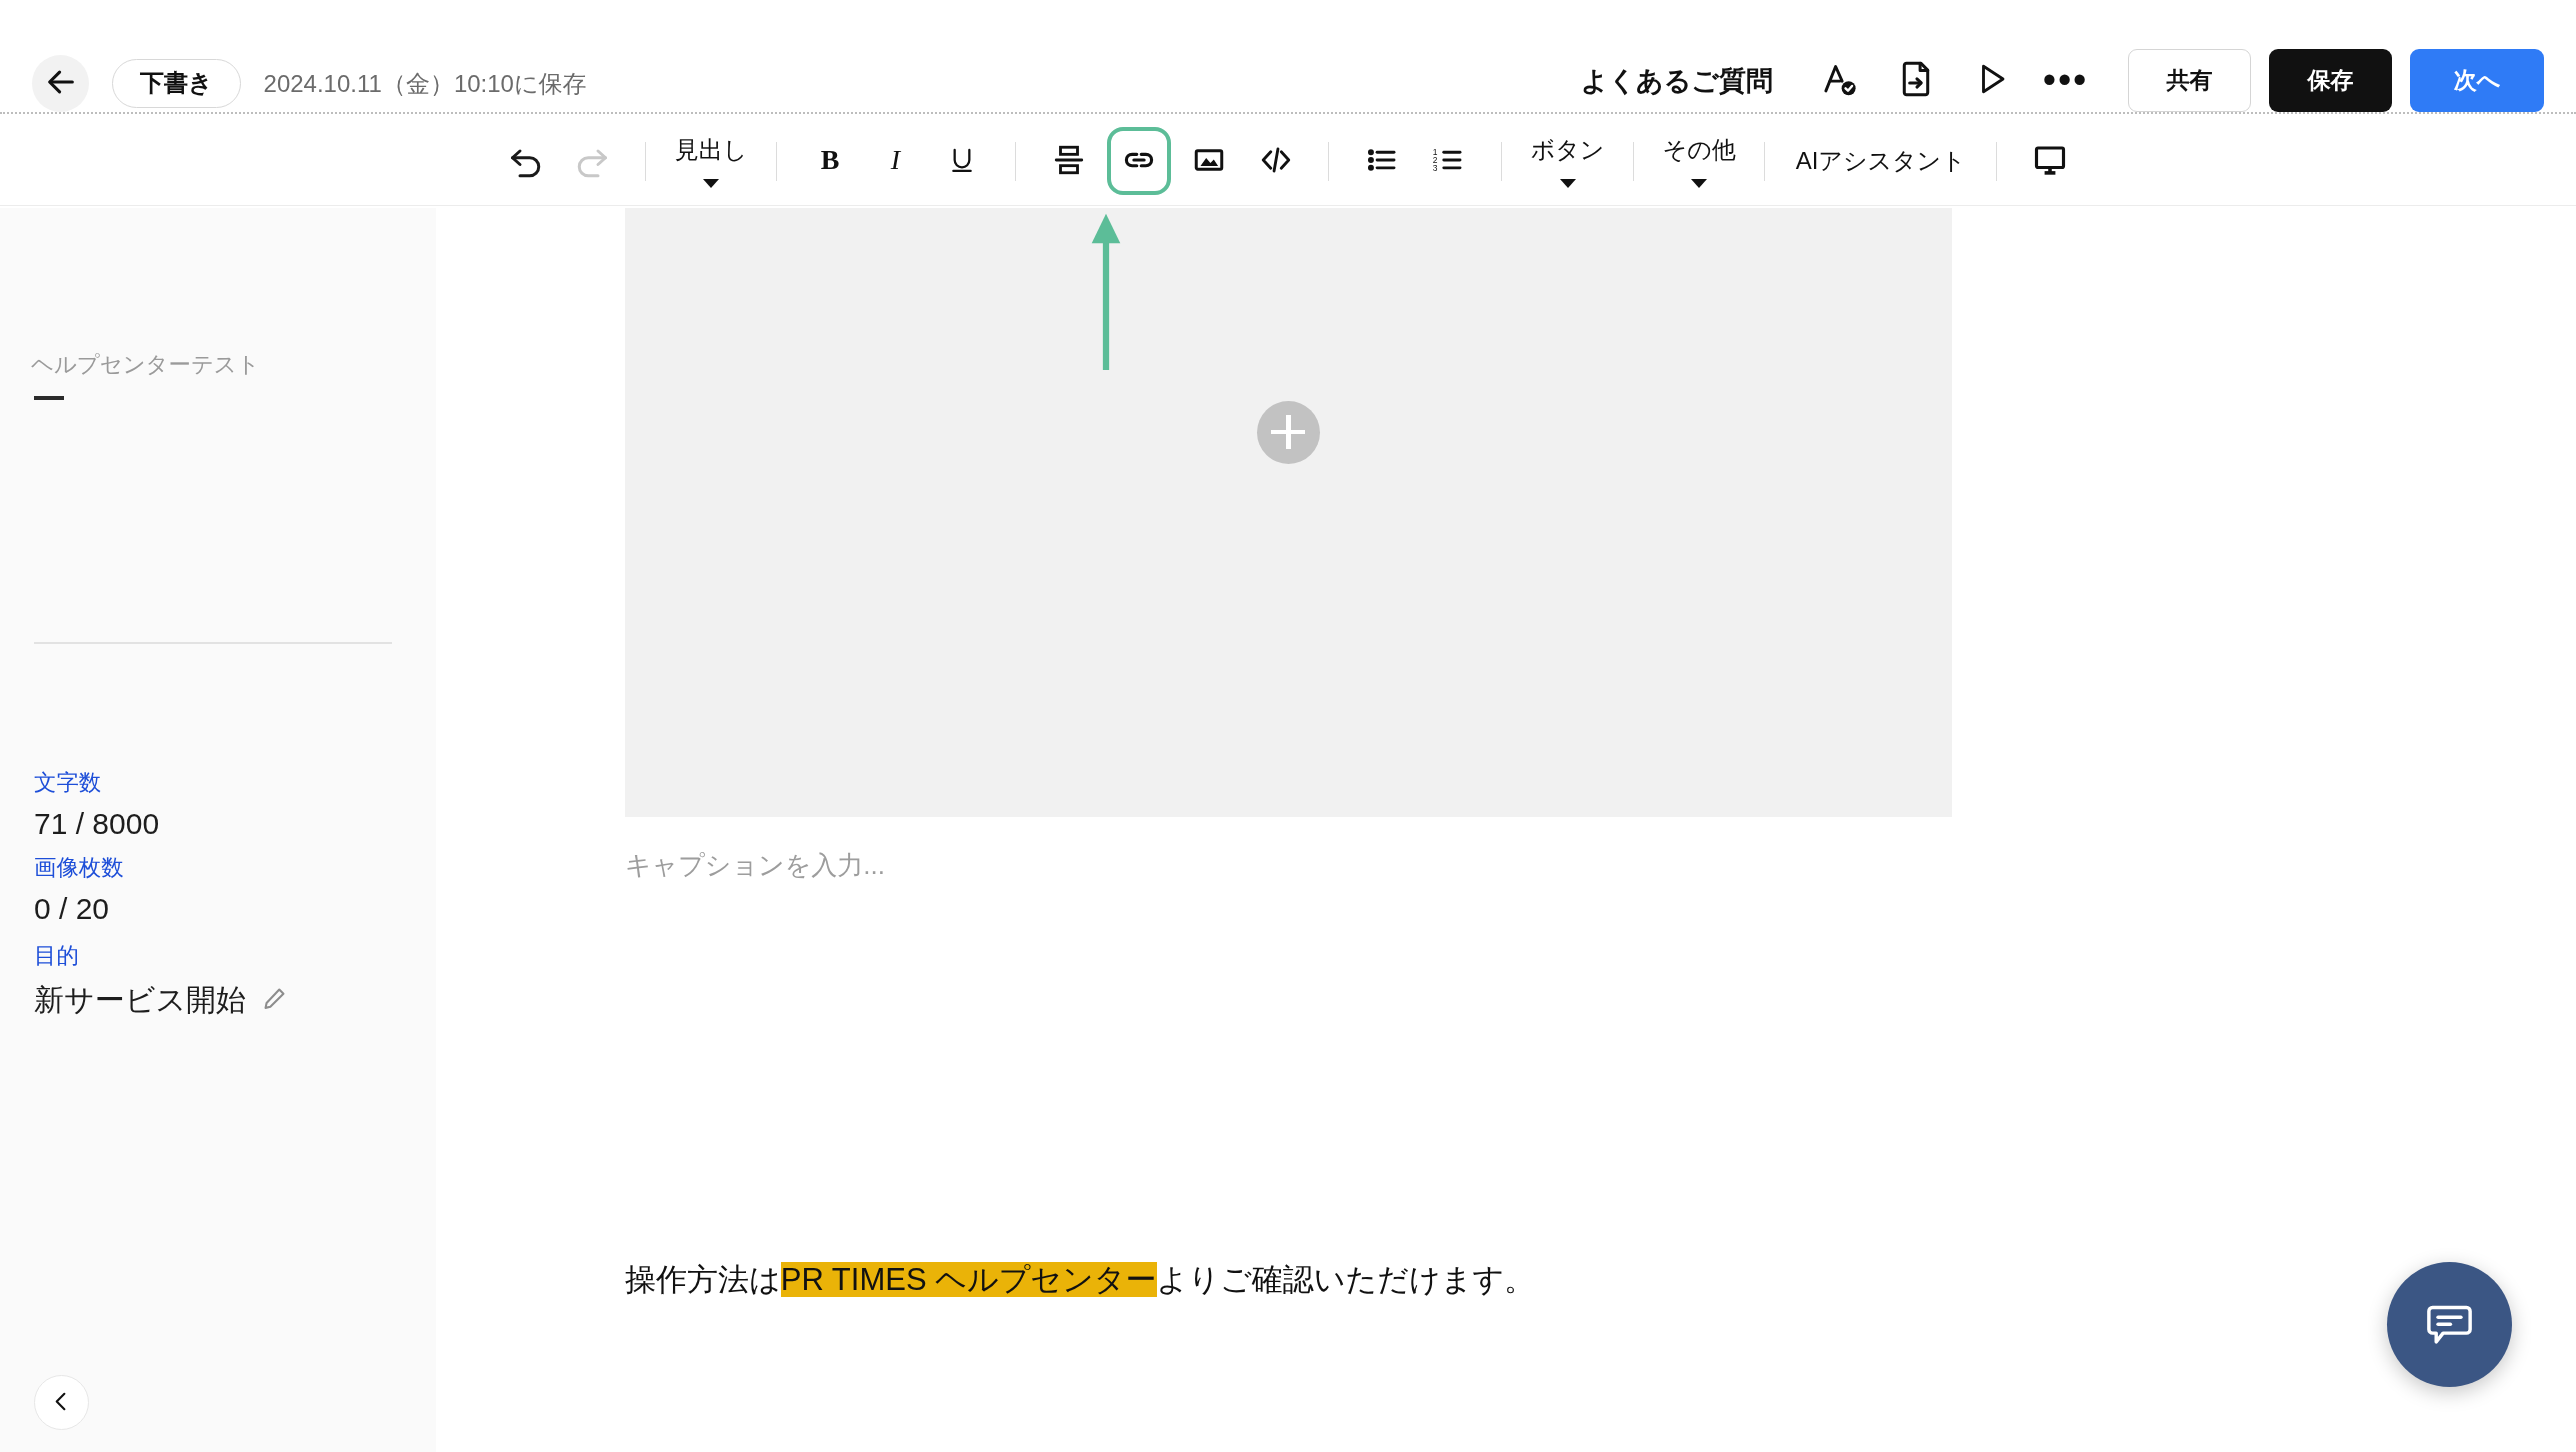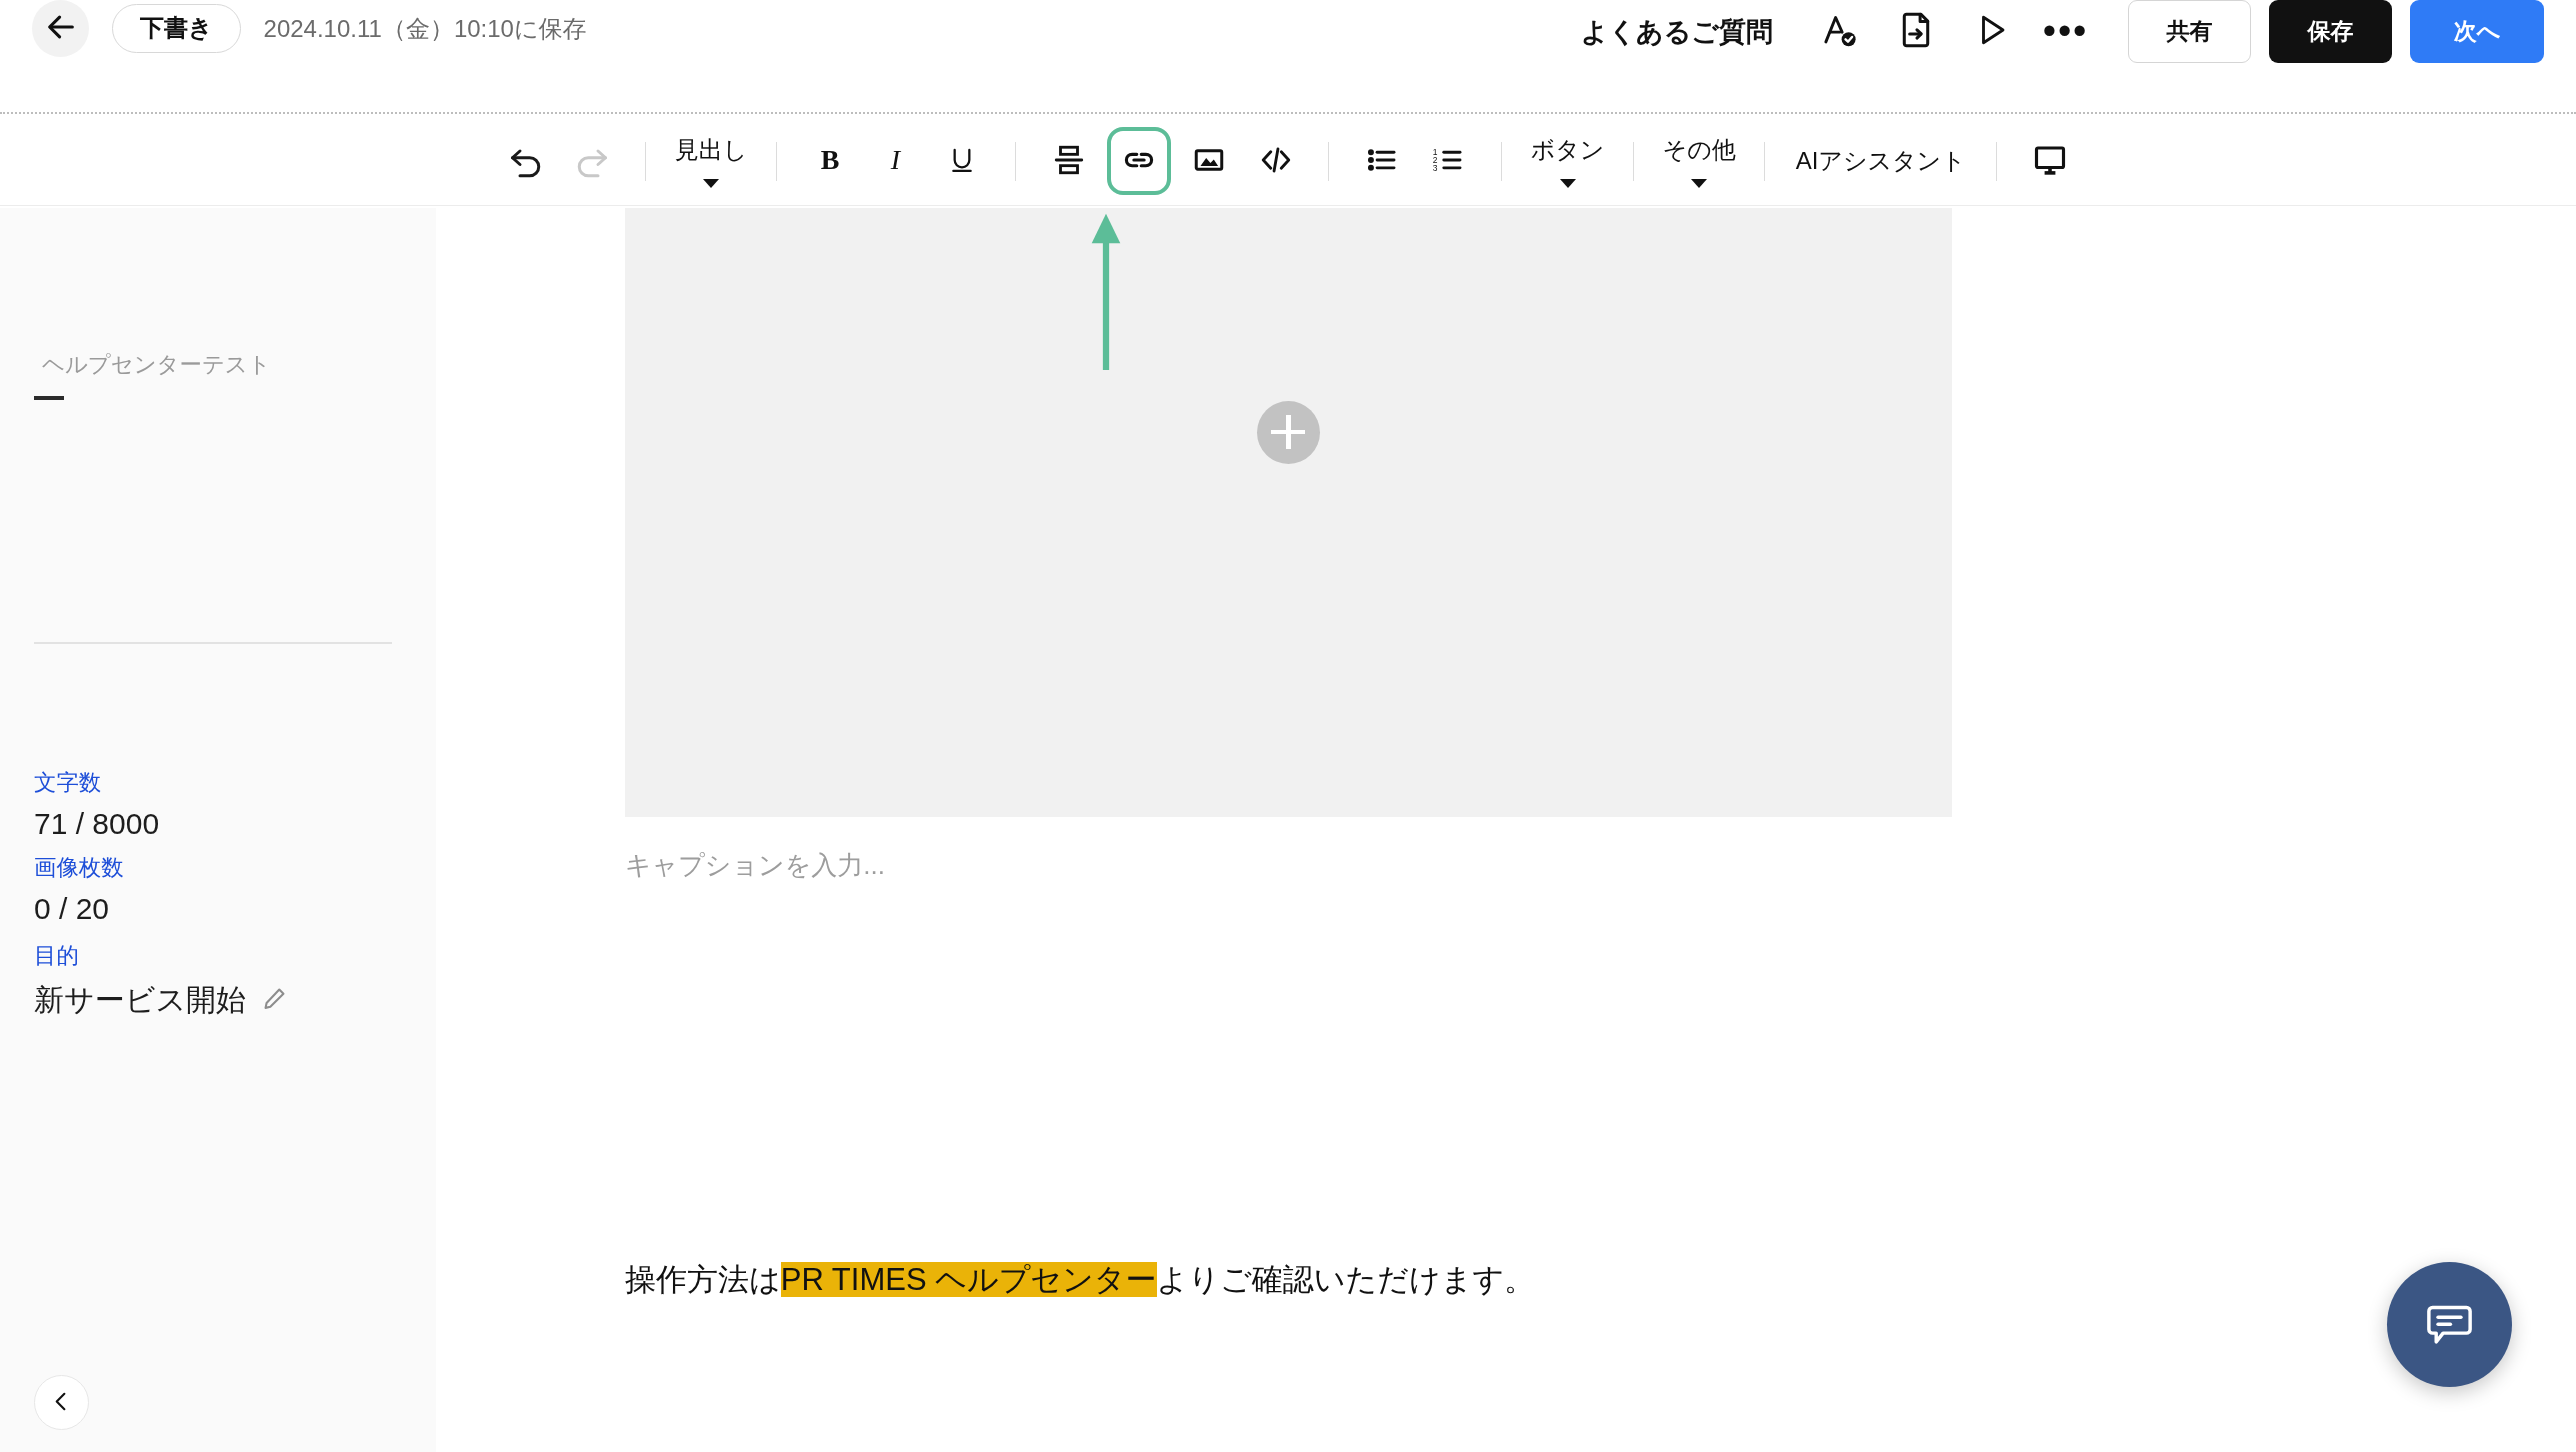--- a/index.html
+++ b/index.html
@@ -10,21 +10,21 @@
     overflow: hidden;
   }
   #app { position: relative; width: 2576px; height: 1453px; }
 
   
   .header {
     position: absolute; top: 0; left: 0;
     width: 2576px; height: 114px;
     background: #fff;
     border-bottom: 2.7px dotted #bdbdbd;
-    display: flex; align-items: flex-start;
+    display: flex; align-items: flex-end;
   }
   .header-left { display: flex; align-items: center; padding-left: 32px; gap: 23px; }
   .back-btn {
     width: 57px; height: 57px; border-radius: 50%;
     background: #f2f2f2; display: flex; align-items: center; justify-content: center;
     cursor: pointer; border: none;
   }
   .draft-pill {
     border: 1.8px solid #d8d8d8; border-radius: 30px;
     padding: 10.7px 27px; font-size: 24px; font-weight: bold; color: #111;
@@ -93,21 +93,21 @@
     width: 64px; height: 68px; display:flex; align-items:center; justify-content:center;
     margin: 0 5.4px;
   }
 
   
   .sidebar {
     position: absolute; top: 208px; left: 0;
     width: 436px; height: 1245px;
     background: #fafafa;
   }
-  .sb-title { position:absolute; top: 141px; left: 42px; font-size: 22.4px; color: #9a9a9a; }
+  .sb-title { position:absolute; top: 141px; left: 31px; font-size: 22.4px; color: #9a9a9a; }
   .sb-dash { position:absolute; top: 188px; left: 34px; width: 30px; height: 3.6px; background: #2b2b2b; }
   .sb-divider { position:absolute; top: 434px; left: 34px; width: 358px; height: 1.8px; background: #e2e2e2; }
 
   .sb-field { position: absolute; left: 34px; }
   .sb-label { font-size: 22.4px; color: #1d4ed8; margin-bottom: 9px; }
   .sb-value { font-size: 30px; color: #1d1d1d; display: flex; align-items: center; gap: 16px; }
 
   .collapse-btn {
     position: absolute; left: 34px; top: 1167px;
     width: 55px; height: 55px; border-radius: 50%;

